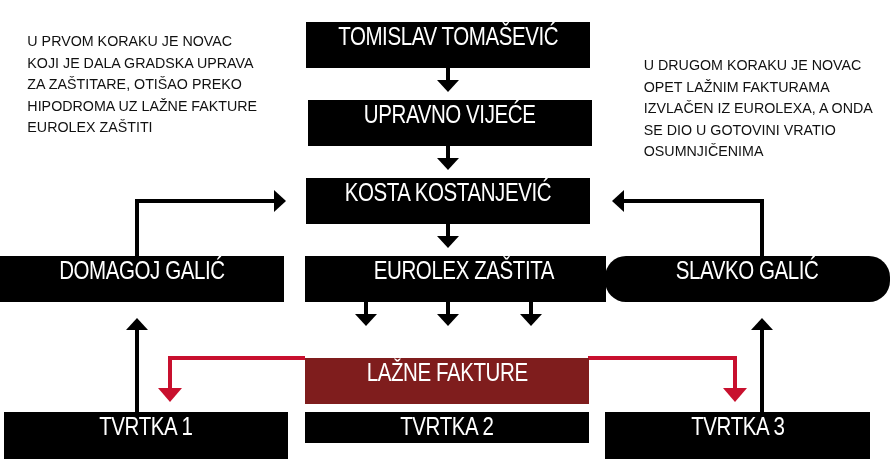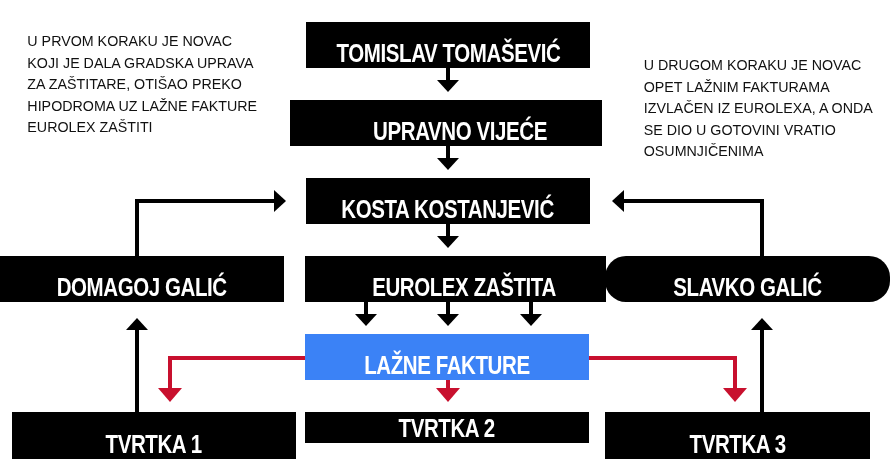--- a/index.html
+++ b/index.html
@@ -1,20 +1,20 @@
 <!DOCTYPE html>
 <html><head>
 <meta charset="utf-8">
 <style>
   html,body{margin:0;padding:0;background:#fff;}
   body{width:890px;height:459px;position:relative;overflow:hidden;font-family:"Liberation Sans",sans-serif;}
-  .box{position:absolute;background:#000;color:#fff;display:flex;align-items:flex-end;justify-content:center;
-       font-family:"Liberation Sans",sans-serif;font-weight:bold;font-size:25px;letter-spacing:-0.5px;transform-origin:center;}
+  .box{position:absolute;background:#000;color:#fff;display:flex;align-items:flex-start;justify-content:center;
+       font-family:"Liberation Sans",sans-serif;font-weight:normal;font-size:25px;letter-spacing:-0.5px;transform-origin:center;}
   .box span{display:inline-block;transform:scaleX(0.82);white-space:nowrap;}
-  .red{background:#3b82f6;}
+  .red{background:#7f1d1d;margin-top:24px;}
   .note{position:absolute;text-align:left;font-size:15.5px;line-height:21.5px;color:#111;font-family:"Liberation Sans",sans-serif;padding-left:16px;}
   .note div{white-space:nowrap;transform:scaleX(0.92);}
   svg.lines{position:absolute;left:0;top:0;}
 </style>
 </head>
 <body>
 
 <div class="note" style="left:0;top:30px;width:284px;">
   <div>U PRVOM KORAKU JE NOVAC</div>
   <div>KOJI JE DALA GRADSKA UPRAVA</div>
@@ -65,42 +65,42 @@
     <line x1="448" y1="380" x2="448" y2="390" stroke-width="4"></line>
     <polygon points="436,388 460,388 448,402" stroke="none"></polygon>
     <polyline points="588,358 735,358 735,390" fill="none" stroke-width="4"></polyline>
     <polygon points="723,388 747,388 735,402" stroke="none"></polygon>
   </g>
 </svg>
 
 <div class="box" style="left:306px;top:22px;width:284px;height:46px;">
     <span>TOMISLAV TOMAŠEVIĆ</span>
   </div>
-<div class="box" style="left:290px;top:100px;width:284px;height:46px;padding-left:28px;">
+<div class="box" style="left:308px;top:100px;width:284px;height:46px;">
     <span>UPRAVNO VIJEĆE</span>
   </div>
 <div class="box" style="left:306px;top:178px;width:284px;height:46px;">
     <span>KOSTA KOSTANJEVIĆ</span>
   </div>
 
 <div class="box" style="left:0;top:256px;width:284px;height:46px;">
     <span>DOMAGOJ GALIĆ</span>
   </div>
 <div class="box" style="left:305px;top:256px;width:284px;height:46px;padding-left:17px;">
     <span>EUROLEX ZAŠTITA</span>
   </div>
 <div class="box" style="left:605px;top:256px;width:285px;height:46px;border-radius:21px;">
     <span>SLAVKO GALIĆ</span>
   </div>
 
 <div class="box red" style="left:305px;top:334px;width:284px;height:46px;">
     <span>LAŽNE FAKTURE</span>
   </div>
 
-<div class="box" style="left:12px;top:412px;width:284px;height:47px;">
+<div class="box" style="left:4px;top:412px;width:284px;height:47px;">
     <span>TVRTKA 1</span>
   </div>
 <div class="box" style="left:305px;top:412px;width:284px;height:31px;">
     <span>TVRTKA 2</span>
   </div>
 <div class="box" style="left:605px;top:412px;width:265px;height:47px;">
     <span>TVRTKA 3</span>
   </div>
 
 </body></html>

